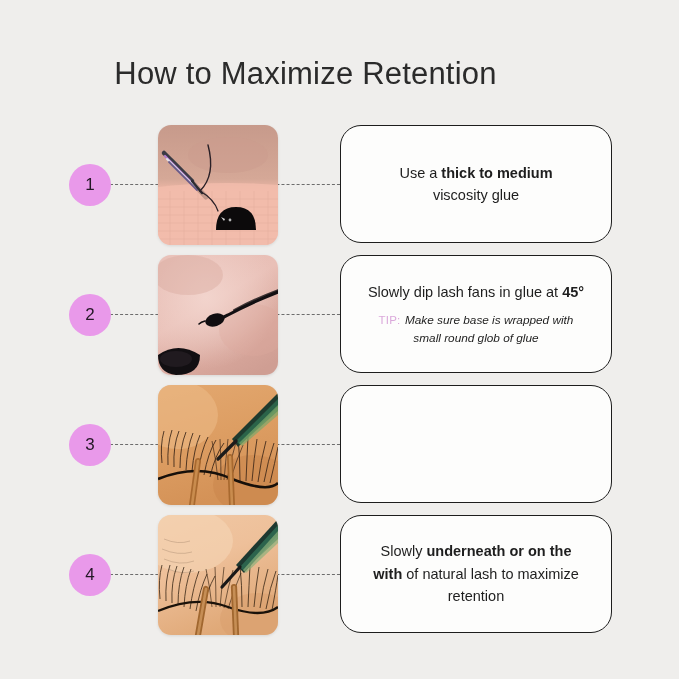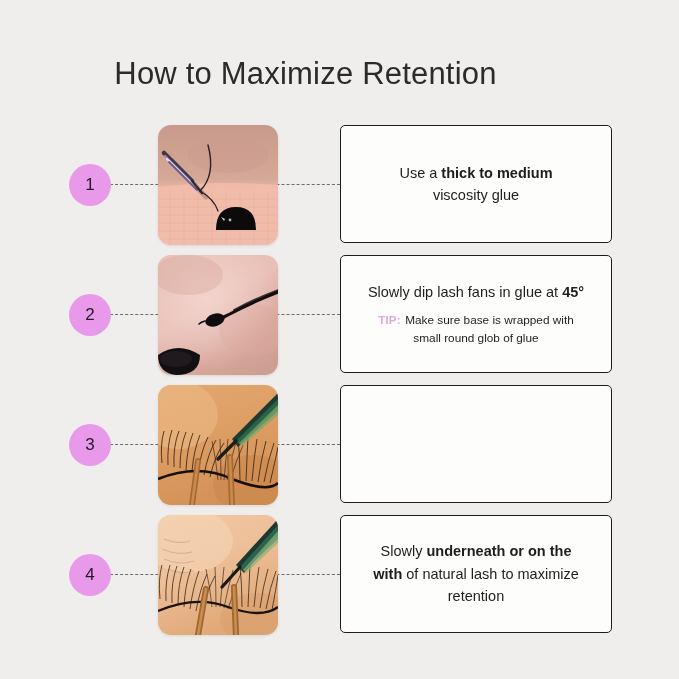--- a/index.html
+++ b/index.html
@@ -86,21 +86,21 @@
 
   .step-card {
     position: absolute;
     left: 340px;
     top: 0;
     width: 272px;
     height: 118px;
     box-sizing: border-box;
     background: #fdfdfc;
     border: 1.3px solid #1d1d1d;
-    border-radius: 5px;
+    border-radius: 21px;
     z-index: 3;
     display: flex;
     flex-direction: column;
     align-items: center;
     justify-content: center;
     padding: 6px 16px;
   }
 
   .card-line {
     font-size: 14.5px;
@@ -110,28 +110,29 @@
     font-weight: 400;
   }
   .card-line b { font-weight: 700; }
 
   .tip-wrap {
     margin-top: 7px;
     text-align: center;
   }
   .tip-label {
     color: #dba9db;
-    font-weight: 700;
+    font-weight: 400;
     font-size: 11.5px;
     font-style: normal;
     letter-spacing: 0.2px;
   }
   .tip-text {
     color: #1e1e1e;
     font-size: 11.8px;
+    font-style: italic;
     line-height: 1.5;
   }
 </style>
 </head>
 <body>
 
 <div id="page-title">How to Maximize Retention</div>
 
 <div class="steps">
 

